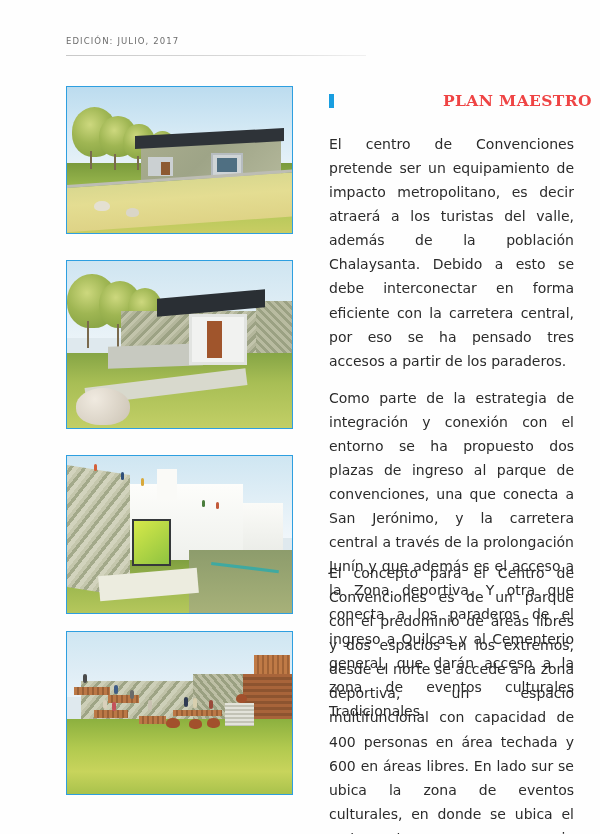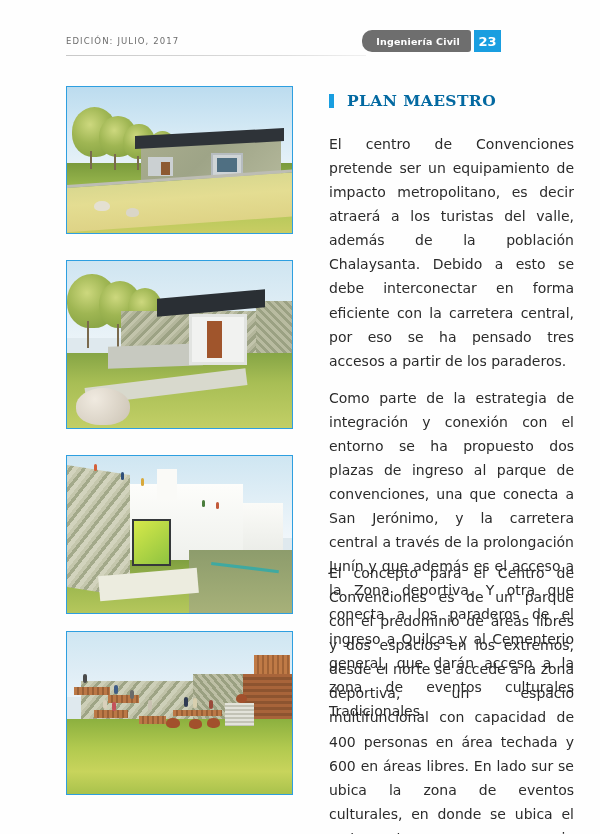--- a/index.html
+++ b/index.html
@@ -199,27 +199,28 @@
   .heading .bar {
     position: absolute;
     left: 0;
     top: 2px;
     bottom: 2px;
     width: 5px;
     background: #199ee0;
   }
   .heading .txt {
     display: block;
-    color: #0369a1;
+    color: #ef4444;
     font-family: "DejaVu Serif", serif;
     font-weight: bold;
     font-size: 15.5px;
     letter-spacing: 0.4px;
     line-height: 1.18;
     text-transform: uppercase;
+    text-align: right;
   }
   .body-text {
     margin: 0;
     color: #2b2b2b;
     font-family: "DejaVu Sans", sans-serif;
     font-size: 14px;
     line-height: 1.72;
     text-align: justify;
     text-justify: inter-word;
     hyphens: manual;
@@ -232,24 +233,20 @@
   .t2-pos { top: 561px; }
 </style>
 </head>
 <body>
 
 <div class="page">
 
   <div class="header">
     <div class="edition-text">EDICIÓN: JULIO, 2017</div>
     <div class="header-rule"></div>
-    <div class="section-tab">
-      <div class="section-tab-pill">Ingeniería Civil</div>
-      <div class="section-tab-num">23</div>
-    </div>
   </div>
 
   <div class="figure fig-1">
     <div class="render">
       <div class="sky f1-sky"></div>
       <div class="f1-grass"></div>
       <div class="tree" style="left:2%;  top:14%; width:20%; height:34%;"></div>
       <div class="trunk" style="left:10%; top:44%; width:2px; height:12%;"></div>
       <div class="tree" style="left:14%; top:20%; width:17%; height:28%;"></div>
       <div class="trunk" style="left:21%; top:46%; width:2px; height:11%;"></div>

